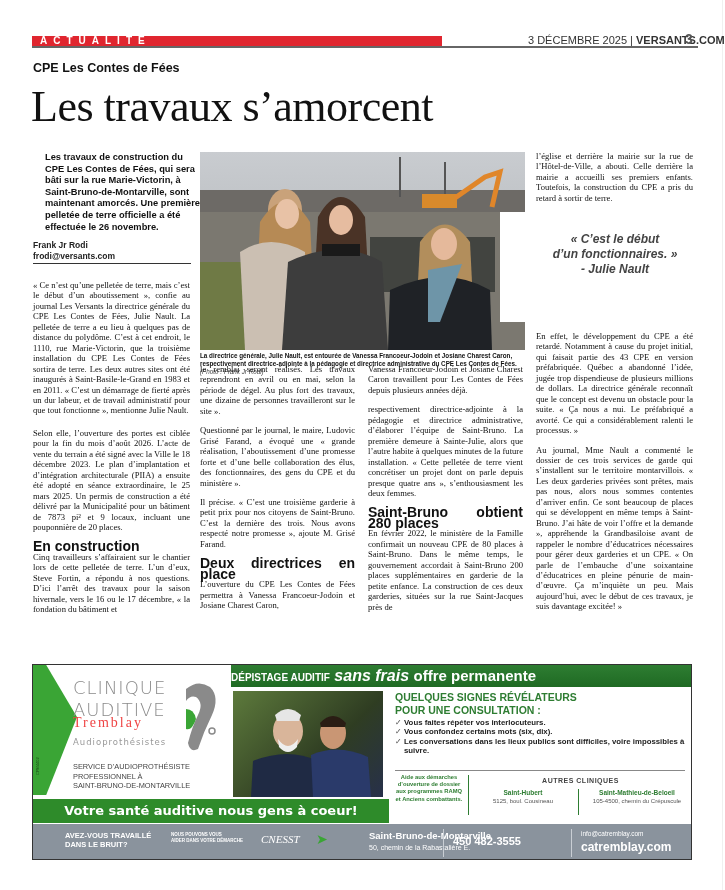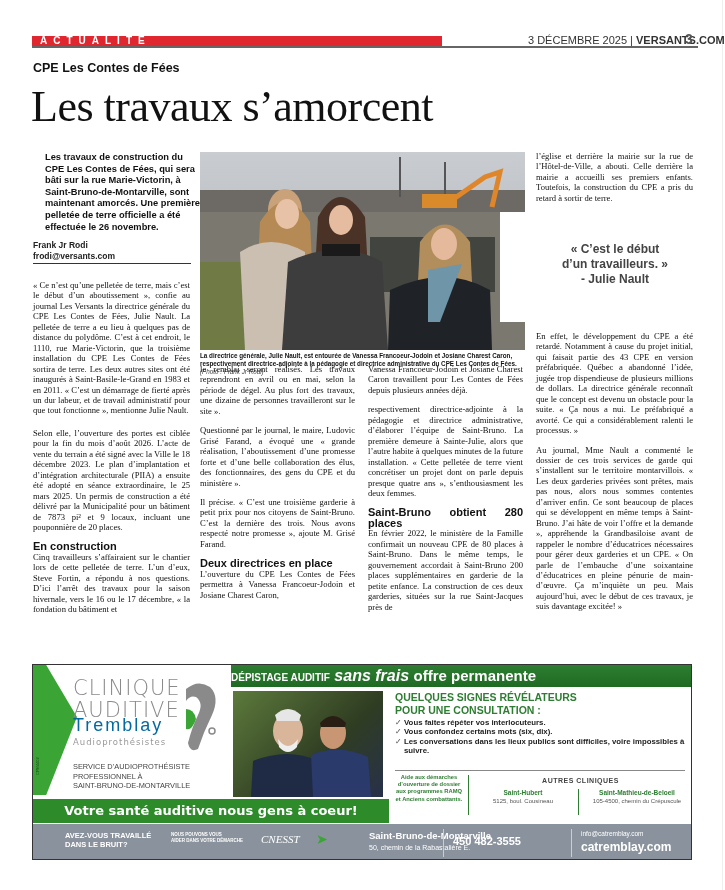--- a/index.html
+++ b/index.html
@@ -11,35 +11,35 @@
 .top-rule{left:32px;top:46px;width:666px;height:2px;background:#666}
 .dateline{left:528px;top:34px;font-family:"Liberation Sans",sans-serif;font-size:11px;color:#333;white-space:nowrap}
 .dateline b{font-weight:bold}
 .pagenum{left:685px;top:31px;font-family:"Liberation Sans",sans-serif;font-weight:bold;font-size:14px;color:#555}
 .kicker{left:33px;top:61px;font-family:"Liberation Sans",sans-serif;font-weight:bold;font-size:12.5px;color:#111}
 .headline{left:31px;top:84px;font-family:"Liberation Serif",serif;font-size:44px;line-height:46px;color:#111;letter-spacing:-0.5px}
 .lede{left:45px;top:152px;width:158px;font-family:"Liberation Sans",sans-serif;font-weight:bold;font-size:9.3px;line-height:11.6px;color:#111}
 .byline{left:33px;top:240px;width:158px;font-family:"Liberation Sans",sans-serif;font-weight:bold;font-size:8.5px;line-height:11px;color:#222;border-bottom:1px solid #333;padding-bottom:1px}
 .col{font-family:"Liberation Serif",serif;font-size:8.6px;line-height:10.45px;color:#111;text-align:justify}
 .col p{margin-bottom:9px}
-.col h4{font-family:"Liberation Sans",sans-serif;font-weight:bold;font-size:11px;line-height:10.5px;margin-bottom:0}
+.col h4{font-family:"Liberation Sans",sans-serif;font-weight:bold;font-size:14px;line-height:10.5px;margin-bottom:0}
 .c1{left:33px;top:280px;width:157px}
 .c2{left:200px;top:364px;width:155px}
 .c3{left:368px;top:364px;width:155px}
 .c4{left:536px;top:151px;width:157px}
 .c4b{left:536px;top:331px;width:157px}
 .photo{left:200px;top:152px;width:325px;height:198px;overflow:hidden;background:#8a8a88}
 .caption{left:200px;top:352px;width:330px;font-family:"Liberation Sans",sans-serif;font-weight:bold;font-size:6.3px;line-height:8px;color:#111}
 .caption i{font-weight:normal;font-style:italic;color:#444}
-.pullquote{left:540px;top:242px;width:150px;text-align:center;font-family:"Liberation Sans",sans-serif;font-weight:bold;font-size:12px;line-height:15px;color:#444}
+.pullquote{left:540px;top:232px;width:150px;text-align:center;font-family:"Liberation Sans",sans-serif;font-style:italic;font-weight:bold;font-size:12px;line-height:15px;color:#444}
 
 .ad{left:32px;top:664px;width:660px;height:196px;border:1px solid #333;background:#fff;overflow:hidden}
 .green-tri2{position:absolute;left:0;top:0;width:44px;height:130px;background:#3aa535;clip-path:polygon(0 0,30% 0,100% 40%,30% 100%,0 100%)}
-.logo1{position:absolute;left:40px;top:12px;font-family:"DejaVu Sans",sans-serif;font-size:21px;line-height:22px;color:#8a8a8a;letter-spacing:1px;font-weight:200}
-.logo2{position:absolute;left:40px;top:50px;font-family:Liberation Sans, sans-serif;font-size:18px;color:#0369a1;letter-spacing:2px}
+.logo1{position:absolute;left:40px;top:12px;font-family:"DejaVu Sans",sans-serif;font-size:18px;line-height:22px;color:#8a8a8a;letter-spacing:1px;font-weight:200}
+.logo2{position:absolute;left:40px;top:50px;font-family:Liberation Serif, serif;font-size:14px;color:#ef4444;letter-spacing:2px}
 .logo3{position:absolute;left:40px;top:72px;font-family:"DejaVu Sans",sans-serif;font-size:8.5px;color:#999;letter-spacing:1px}
 .service{position:absolute;left:40px;top:97px;font-family:"Liberation Sans",sans-serif;font-size:7.4px;line-height:9.5px;color:#444}
 .ad-banner{position:absolute;left:198px;top:0;width:462px;height:22px;background:linear-gradient(#2e7d32,#1f6a23);color:#fff;font-family:"Liberation Sans",sans-serif;font-weight:bold;text-align:left;line-height:22px;white-space:nowrap}
 .ad-banner .a{font-size:10px}
 .ad-banner .b{font-size:16px;font-style:italic}
 .ad-banner .c{font-size:15px}
 .ad-photo{position:absolute;left:200px;top:26px;width:150px;height:106px;background:linear-gradient(135deg,#5d7a3c,#2f3d22 60%,#27304a);overflow:hidden}
 .signs-title{position:absolute;left:362px;top:26px;font-family:"Liberation Sans",sans-serif;font-weight:bold;font-size:10.5px;line-height:13px;color:#2e7d32}
 .signs-list{position:absolute;left:362px;top:53px;width:290px;font-family:"Liberation Sans",sans-serif;font-weight:bold;font-size:7.8px;line-height:9.4px;color:#222;list-style:none}
 .signs-list li{padding-left:9px;position:relative}
@@ -152,21 +152,21 @@
   <p>respectivement directrice-adjointe à la pédagogie et directrice administrative, d’élaborer l’équipe de Saint-Bruno. La première demeure à Sainte-Julie, alors que l’autre habite à quelques minutes de la future installation. « Cette pelletée de terre vient concrétiser un projet dont on parle depuis presque quatre ans », s’enthousiasment les deux femmes.</p>
   <h4>Saint-Bruno obtient 280 places</h4>
   <p>En février 2022, le ministère de la Famille confirmait un nouveau CPE de 80 places à Saint-Bruno. Dans le même temps, le gouvernement accordait à Saint-Bruno 200 places supplémentaires en garderie de la petite enfance. La construction de ces deux garderies, situées sur la rue Saint-Jacques près de</p>
 </div>
 
 <div class="abs col c4">
   <p>l’église et derrière la mairie sur la rue de l’Hôtel-de-Ville, a abouti. Celle derrière la mairie a accueilli ses premiers enfants. Toutefois, la construction du CPE a pris du retard à sortir de terre.</p>
 </div>
 <div class="abs pullquote">
   <div>« C’est le début</div>
-  <div>d’un travailleurs. »</div>
+  <div>d’un fonctionnaires. »</div>
   <div>- Julie Nault</div>
 </div>
 <div class="abs col c4b">
   <p>En effet, le développement du CPE a été retardé. Notamment à cause du projet initial, qui faisait partie des 43 CPE en version préfabriquée. Québec a abandonné l’idée, jugée trop dispendieuse de plusieurs millions de dollars. La directrice générale reconnaît que le concept est devenu un obstacle pour la suite. « Ça nous a nui. Le préfabriqué a avorté. Ce qui a considérablement ralenti le processus. »</p>
   <p>Au journal, Mme Nault a commenté le dossier de ces trois services de garde qui s’installent sur le territoire montarvillois. « Les deux garderies privées sont prêtes, mais pas nous, alors nous sommes contentes d’arriver enfin. Ce sont beaucoup de places qui se développent en même temps à Saint-Bruno. J’ai hâte de voir l’offre et la demande », appréhende la Grandbasiloise avant de rappeler le nombre d’éducatrices nécessaires pour gérer deux garderies et un CPE. « On parle de l’embauche d’une soixantaine d’éducatrices en pleine pénurie de main-d’œuvre. Ça m’inquiète un peu. Mais aujourd’hui, avec le début de ces travaux, je suis davantage excitée! »</p>
 </div>
 
 <div class="abs ad">
   <div class="green-tri2"></div>
   <div class="vtext">CPM4402</div>

